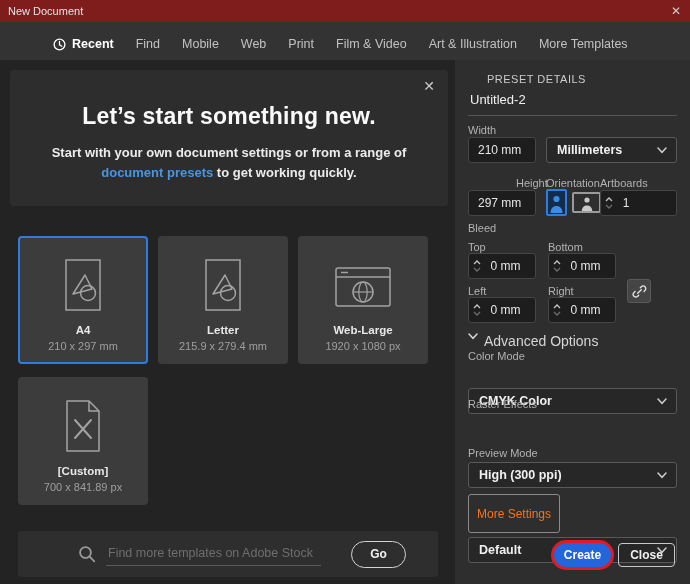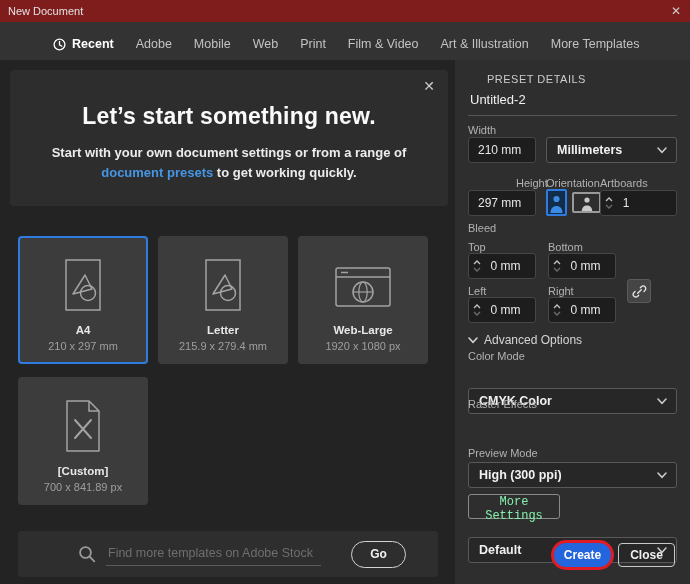--- a/index.html
+++ b/index.html
@@ -73,23 +73,23 @@
   .dd { background:#272727; border:1px solid #595959; border-radius:3px; height:26px;
     display:flex; align-items:center; cursor:pointer; position:relative; }
   .dd .dd-val { color:#f0f0f0; font-size:12.5px; font-weight:bold; padding-left:10px; }
   .dd .chev { position:absolute; right:9px; top:9px; }
   .orient-p { width:21px; height:27px; border:2px solid #2f7ce0; border-radius:2px;
     background:#132c49; display:flex; align-items:flex-end; justify-content:center; cursor:pointer; }
   .orient-l { width:29px; height:21px; border:2px solid #9a9a9a; border-radius:2px;
     display:flex; align-items:flex-end; justify-content:center; cursor:pointer; }
   .link-btn { width:24px; height:24px; background:#454545; border:1px solid #5a5a5a;
     border-radius:3px; display:flex; align-items:center; justify-content:center; cursor:pointer; }
-  .adv-row { display:flex; align-items:center; gap:6px; color:#d5d5d5; font-size:12px; cursor:pointer; }
-  .more-btn { width:92px; height:25px; background:transparent; border:1px solid #8a8a8a;
-    border-radius:3px; color:#86efac; font-size:12px; cursor:pointer; font-family:Liberation Mono, monospace; }
+  .adv-row { display:flex; gap:6px; color:#d5d5d5; font-size:14px; cursor:pointer; }
+  .more-btn { width:92px; height:39px; background:transparent; border:1px solid #8a8a8a;
+    border-radius:3px; color:#f97316; font-size:12px; cursor:pointer; font-family:Liberation Sans, sans-serif; }
   .create-btn { width:57px; height:24px; border:none; border-radius:12px; background:#2265dc;
     color:#ffffff; font-size:12px; font-weight:bold; cursor:pointer; font-family:inherit;
     box-shadow:0 0 0 3px #e01b24; }
   .close-btn { width:57px; height:24px; border:1.5px solid #c9c9c9; border-radius:4px;
     background:transparent; color:#f0f0f0; font-size:12px; font-weight:bold; cursor:pointer; font-family:inherit; }
   svg { display:block; }
 </style>
 </head>
 <body>
 
@@ -105,21 +105,21 @@
       <span class="clock-ic">
         <svg width="13" height="13" viewBox="0 0 13 13">
             <circle cx="6.5" cy="6.5" r="5.4" fill="none" stroke="#ffffff" stroke-width="1.3"></circle>
             <path d="M6.5 3.4V6.8L8.9 8.2" fill="none" stroke="#ffffff" stroke-width="1.3" stroke-linecap="round"></path>
           </svg>
       </span>
       <span>Recent</span>
       <span class="underline"></span>
     </div>
     <div class="tab">
-        <span>Adobe</span>
+        <span>Find</span>
       </div>
     <div class="tab">
         <span>Mobile</span>
       </div>
     <div class="tab">
         <span>Web</span>
       </div>
     <div class="tab">
         <span>Print</span>
       </div>

